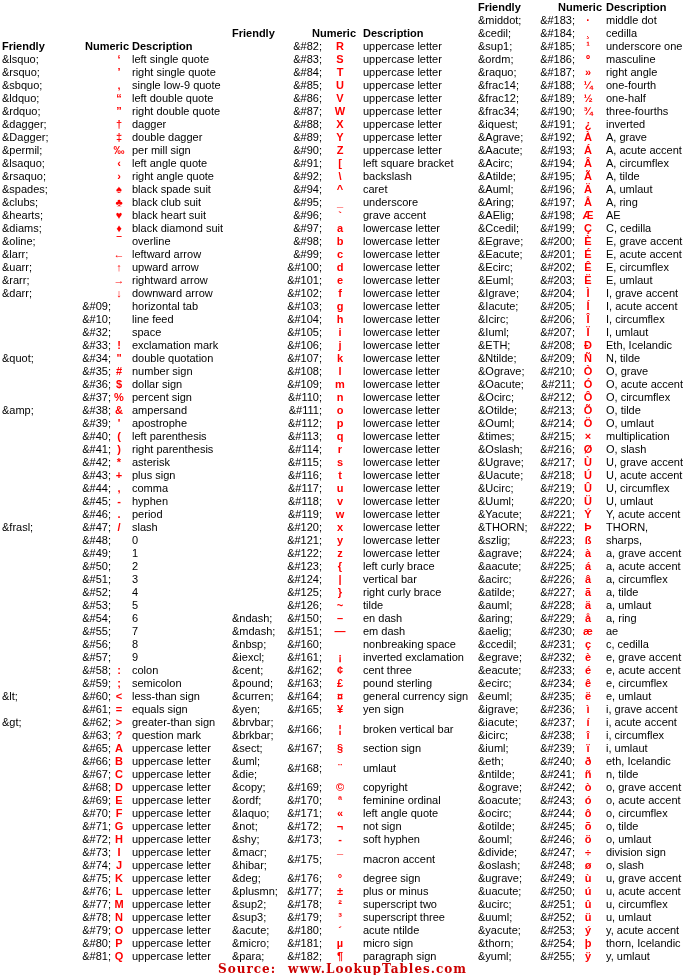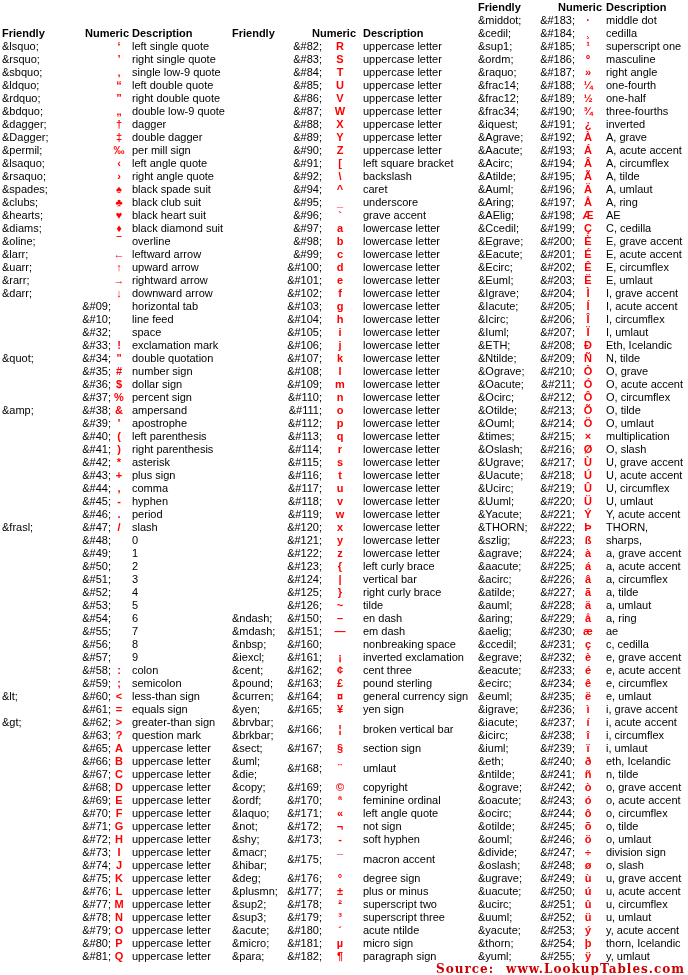--- a/index.html
+++ b/index.html
@@ -25,21 +25,21 @@
   .g2 .row { grid-template-columns: 52px 45px 26px auto; }
   .row.dbl { min-height: 26px; }
   .c-f { overflow: visible; }
   .c-n { text-align: right; }
   .c-s { text-align: center; color: #ff0000; font-weight: bold; }
   .c-d { padding-left: 5px; }
   .head { font-weight: bold; }
   .head .c-n { text-align: left; margin-left: 28px; }
   .footer {
     height: 13px; line-height: 13px;
-    text-align: right; padding-right: 3px;
+    text-align: center; padding-right: 3px;
     font-family: "DejaVu Serif", serif;
     font-weight: bold; font-size: 12px;
     color: #cc0000; letter-spacing: 1px;
   }
   .footer .lbl { margin-right: 12px; }
 </style>
 </head>
 <body>
 
 <div class="columns">
@@ -76,26 +76,20 @@
           <span class="c-s">“</span>
           <span class="c-d">left double quote</span>
         </div>
         <div class="row">
           <span class="c-f">&amp;rdquo;</span>
           <span class="c-n"></span>
           <span class="c-s">”</span>
           <span class="c-d">right double quote</span>
         </div>
         <div class="row">
-          <span class="c-f">&amp;bdquo;</span>
-          <span class="c-n"></span>
-          <span class="c-s">„</span>
-          <span class="c-d">double low-9 quote</span>
-        </div>
-        <div class="row">
           <span class="c-f">&amp;dagger;</span>
           <span class="c-n"></span>
           <span class="c-s">†</span>
           <span class="c-d">dagger</span>
         </div>
         <div class="row">
           <span class="c-f">&amp;Dagger;</span>
           <span class="c-n"></span>
           <span class="c-s">‡</span>
           <span class="c-d">double dagger</span>
@@ -926,21 +920,21 @@
         <div class="row">
           <span class="c-f">&amp;cedil;</span>
           <span class="c-n">&amp;#184;</span>
           <span class="c-s">¸</span>
           <span class="c-d">cedilla</span>
         </div>
         <div class="row">
           <span class="c-f">&amp;sup1;</span>
           <span class="c-n">&amp;#185;</span>
           <span class="c-s">¹</span>
-          <span class="c-d">superscript one</span>
+          <span class="c-d">underscore one</span>
         </div>
         <div class="row">
           <span class="c-f">&amp;ordm;</span>
           <span class="c-n">&amp;#186;</span>
           <span class="c-s">º</span>
           <span class="c-d">masculine</span>
         </div>
         <div class="row">
           <span class="c-f">&amp;raquo;</span>
           <span class="c-n">&amp;#187;</span>

